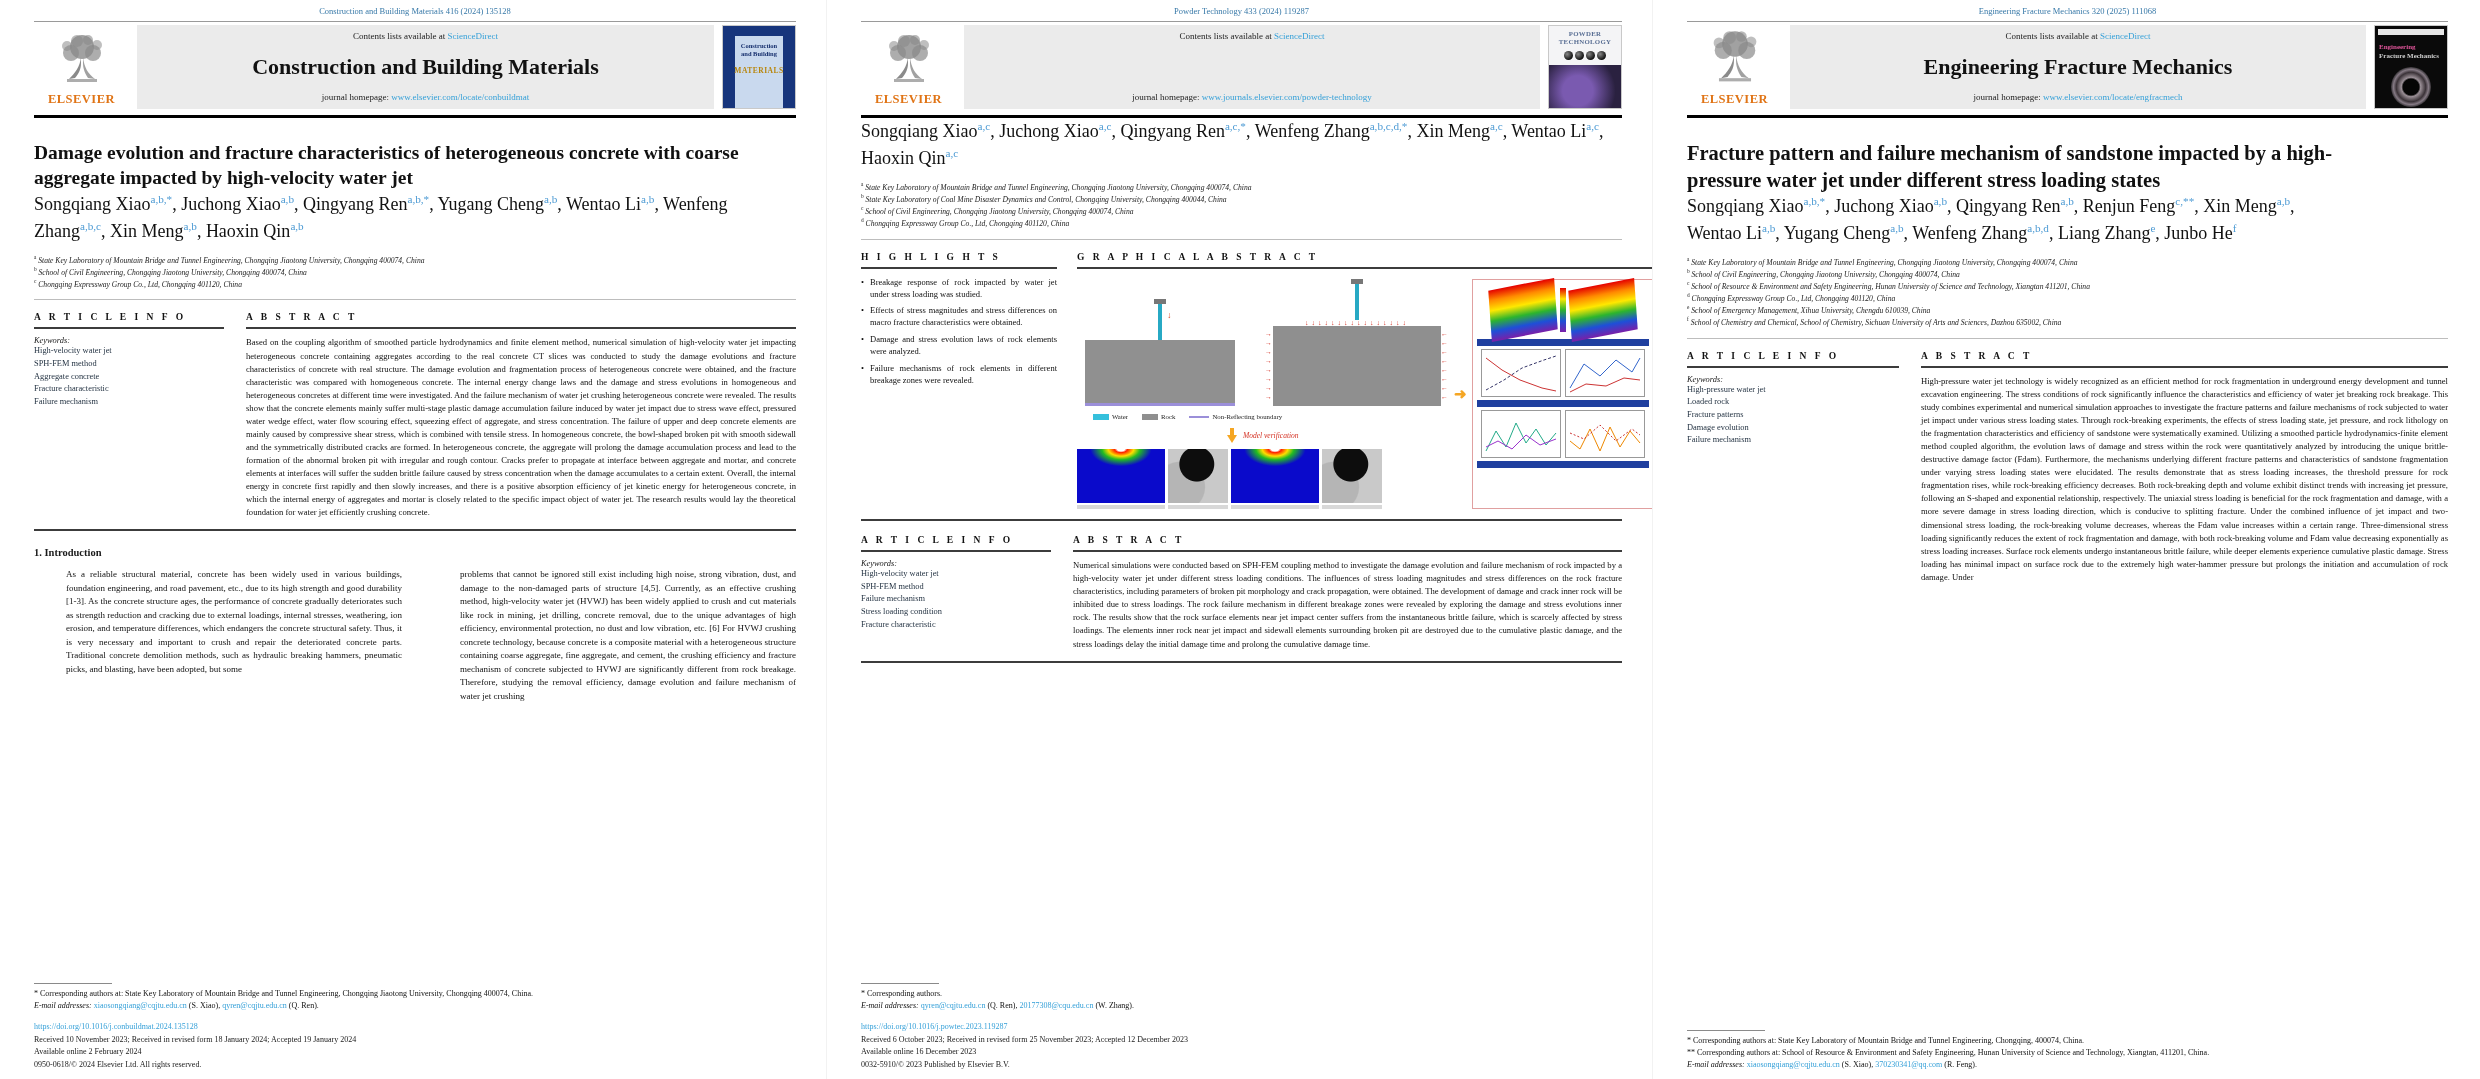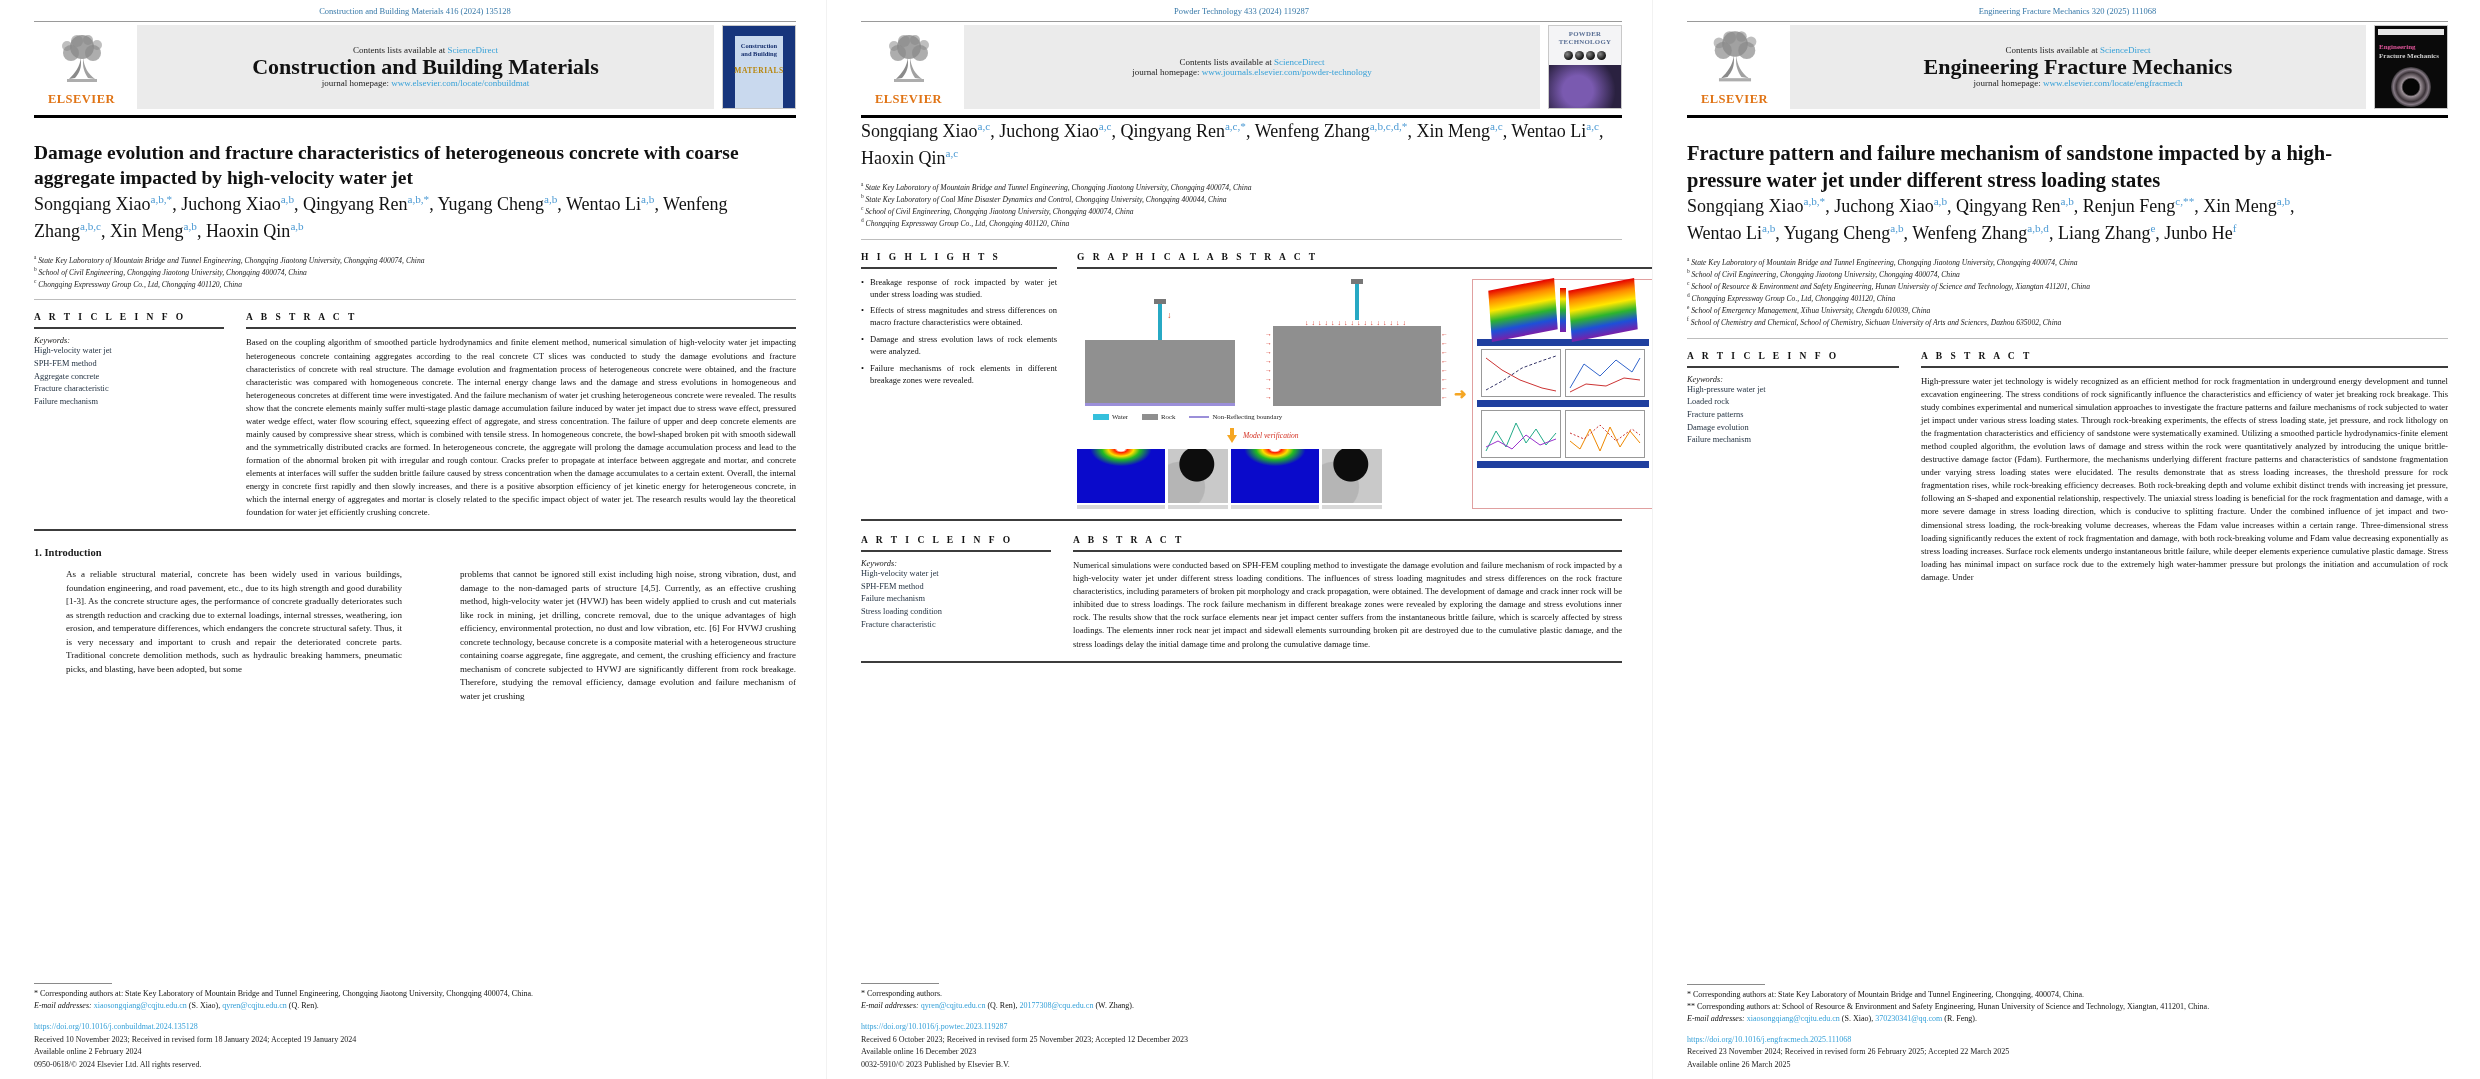--- a/index.html
+++ b/index.html
@@ -8,21 +8,21 @@
   .page { display:flex; width:2444px; height:1079px;border-radius:15px; }
   .paper { flex:0 0 826px; height:1079px; overflow:hidden; padding:6px 30px 8px 34px; display:flex; flex-direction:column; position:relative; }
   .paper + .paper { border-left:1px solid #f2f2f2; }
 
   .cite { text-align:center; font-size:8.5px; color:#3879a8; margin-bottom:5px; }
   .thinline { border-top:1px solid #9a9a9a; margin-bottom:3px; }
   .head { display:flex; align-items:stretch; gap:8px; margin-bottom:4px; }
   .elsv { width:95px; display:flex; flex-direction:column; align-items:center; justify-content:flex-end; padding:2px 0; }
   .elsv svg { display:block; }
   .elsv .ename { color:#e07416; font-size:12.5px; letter-spacing:0.5px; font-weight:bold; font-family:"Liberation Serif",serif; margin-top:1px; }
-  .jbox { flex:1; background:#ebebeb; text-align:center; padding:6px 4px 7px 4px; display:flex; flex-direction:column; justify-content:center; }
+  .jbox { flex:1; background:#ebebeb; text-align:center; padding:6px 4px 7px 4px; display:flex; flex-direction:column; justify-content:space-between; }
   .contents { font-size:9px; color:#222; }
   .contents a, .lnk { color:#35a0d8; text-decoration:none; }
   .jtitle { font-size:22px; font-weight:bold; color:#111; line-height:1.05;font-family:Liberation Serif, serif; }
   .homep { font-size:9px; color:#222; }
   .cover { width:74px; min-height:84px; display:flex; flex-direction:column; overflow:hidden; border:1px solid #c9c9c9; }
   .thick { border-top:3.5px solid #000; margin:2px 0 0 0; }
 
   .atitle { font-weight:bold; color:#111; line-height:1.3; margin-top:22px; }
   .p1 .atitle { font-size:19.5px; max-width:710px; }
   .p2 .atitle { font-size:20px;  max-width:700px; }
@@ -467,21 +467,16 @@
         <div class="secrule"></div>
         <p class="abstract">High-pressure water jet technology is widely recognized as an efficient method for rock fragmentation in underground energy development and tunnel excavation engineering. The stress conditions of rock significantly influence the characteristics and efficiency of water jet breaking rock breakage. This study combines experimental and numerical simulation approaches to investigate the fracture patterns and failure mechanisms of rock subjected to water jet impact under various stress loading states. Through rock-breaking experiments, the effects of stress loading state, jet pressure, and rock lithology on the fragmentation characteristics and efficiency of sandstone were systematically examined. Utilizing a smoothed particle hydrodynamics-finite element method coupled algorithm, the evolution laws of damage and stress within the rock were quantitatively analyzed by introducing the unique brittle-destructive damage factor (Fdam). Furthermore, the mechanisms underlying different fracture patterns and characteristics of sandstone fragmentation under varying stress loading states were elucidated. The results demonstrate that as stress loading increases, the threshold pressure for rock fragmentation rises, while rock-breaking efficiency decreases. Both rock-breaking depth and volume exhibit distinct trends with increasing jet pressure, following an S-shaped and exponential relationship, respectively. The uniaxial stress loading is beneficial for the rock fragmentation and damage, with a more severe damage in stress loading direction, which is conducive to splitting fracture. Under the combined influence of jet impact and two-dimensional stress loading, the rock-breaking volume decreases, whereas the Fdam value increases within a certain range. Three-dimensional stress loading significantly reduces the extent of rock fragmentation and damage, with both rock-breaking volume and Fdam value decreasing exponentially as stress loading increases. Surface rock elements undergo instantaneous brittle failure, while deeper elements experience cumulative plastic damage. Stress loading has minimal impact on surface rock due to the extremely high water-hammer pressure but prolongs the initiation and accumulation of rock damage. Under</p>
       </div>
     </div>
 
     <div class="bottom">
       <div class="fnline"></div>
       <div class="fn">* Corresponding authors at: State Key Laboratory of Mountain Bridge and Tunnel Engineering, Chongqing, 400074, China.</div>
       <div class="fn">** Corresponding authors at: School of Resource &amp; Environment and Safety Engineering, Hunan University of Science and Technology, Xiangtan, 411201, China.</div>
       <div class="fn"><i>E-mail addresses:</i> <span><a class="lnk">xiaosongqiang@cqjtu.edu.cn</a><span> (S. Xiao), </span><a class="lnk">370230341@qq.com</a><span> (R. Feng).</span></span></div>
-      <div class="doiblock">
-        <a>https://doi.org/10.1016/j.engfracmech.2025.111068</a>
-        <div>Received 23 November 2024; Received in revised form 26 February 2025; Accepted 22 March 2025</div>
-        <div>Available online 26 March 2025</div>
-      </div>
     </div>
   </article>
 
 </div>
 
 </body></html>

